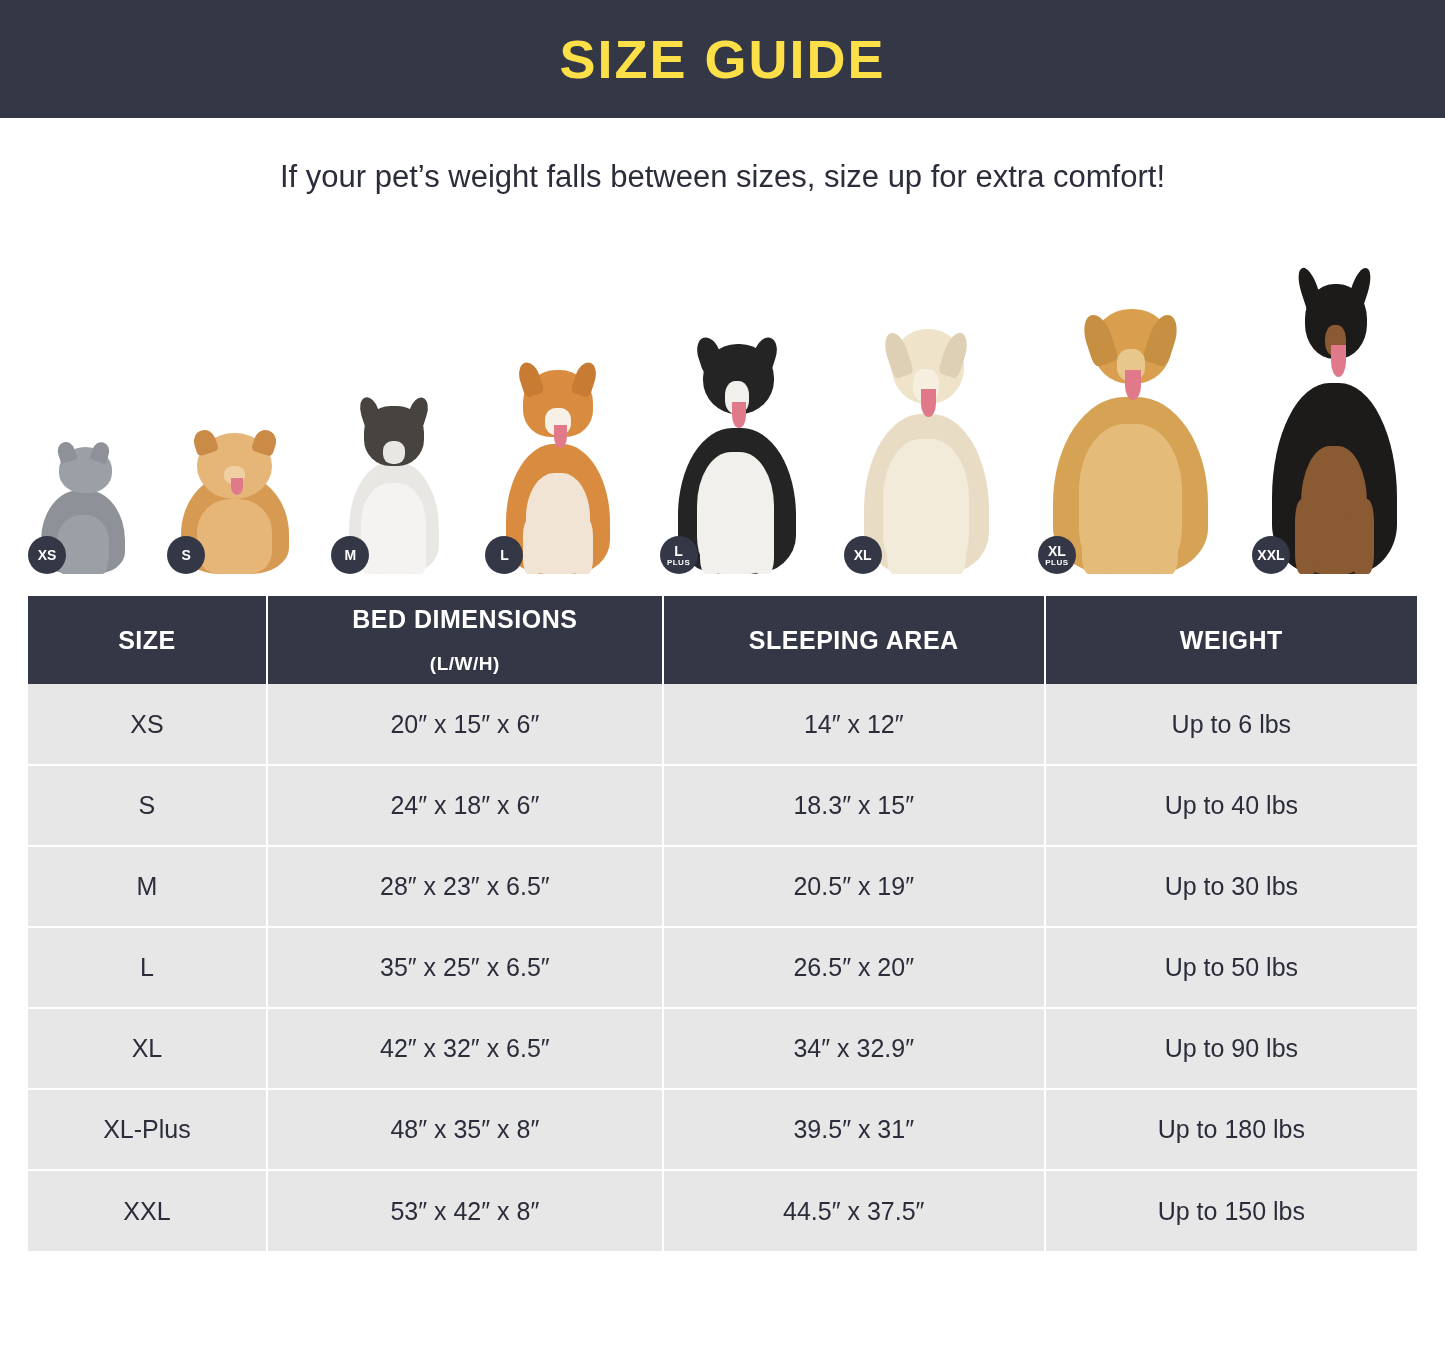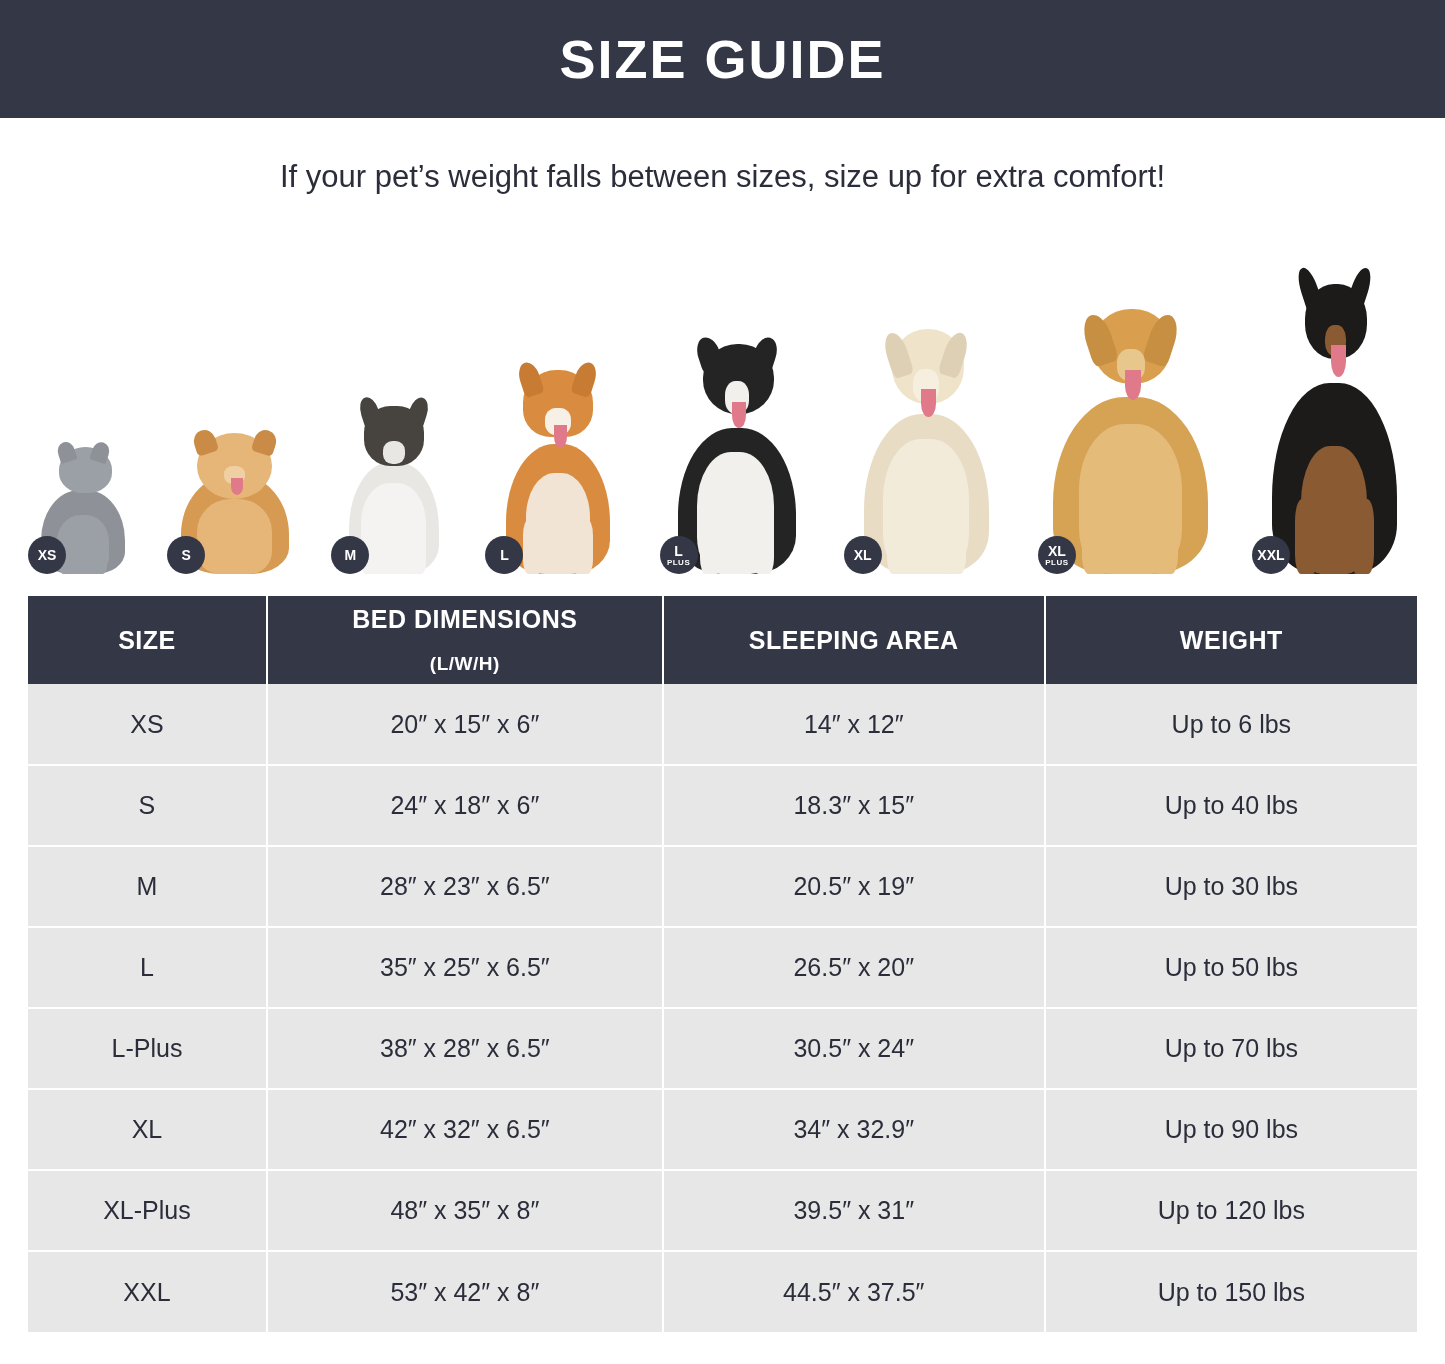--- a/index.html
+++ b/index.html
@@ -24,21 +24,21 @@
 
   
   .header-band {
     background: #343746;
     height: 118px;
     display: flex;
     align-items: center;
     justify-content: center;
   }
   .header-title {
-    color: #ffffff;
+    color: #fde047;
     font-size: 54px;
     font-weight: bold;
     letter-spacing: 2px;
     line-height: 1;
   }
 
   
   .subtitle-wrap {
     height: 118px;
     display: flex;
@@ -418,36 +418,30 @@
           <td>20.5″ x 19″</td>
           <td>Up to 30 lbs</td>
         </tr>
         <tr>
           <td>L</td>
           <td>35″ x 25″ x 6.5″</td>
           <td>26.5″ x 20″</td>
           <td>Up to 50 lbs</td>
         </tr>
         <tr>
-          <td>L-Plus</td>
-          <td>38″ x 28″ x 6.5″</td>
-          <td>30.5″ x 24″</td>
-          <td>Up to 70 lbs</td>
-        </tr>
-        <tr>
           <td>XL</td>
           <td>42″ x 32″ x 6.5″</td>
           <td>34″ x 32.9″</td>
           <td>Up to 90 lbs</td>
         </tr>
         <tr>
           <td>XL-Plus</td>
           <td>48″ x 35″ x 8″</td>
           <td>39.5″ x 31″</td>
-          <td>Up to 120 lbs</td>
+          <td>Up to 180 lbs</td>
         </tr>
         <tr>
           <td>XXL</td>
           <td>53″ x 42″ x 8″</td>
           <td>44.5″ x 37.5″</td>
           <td>Up to 150 lbs</td>
         </tr>
       </tbody>
     </table>
   </div>

